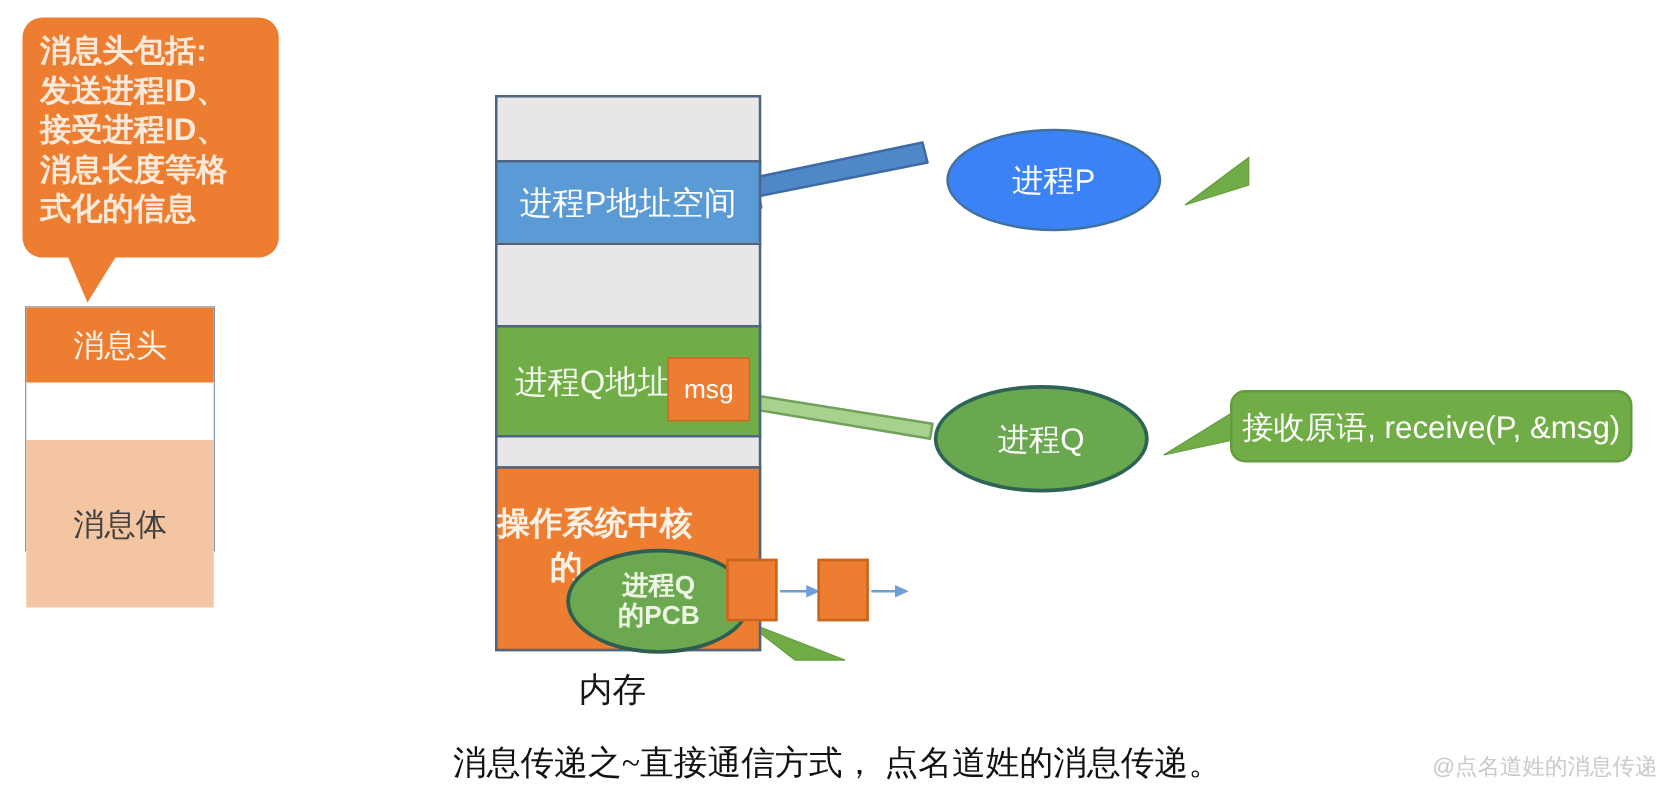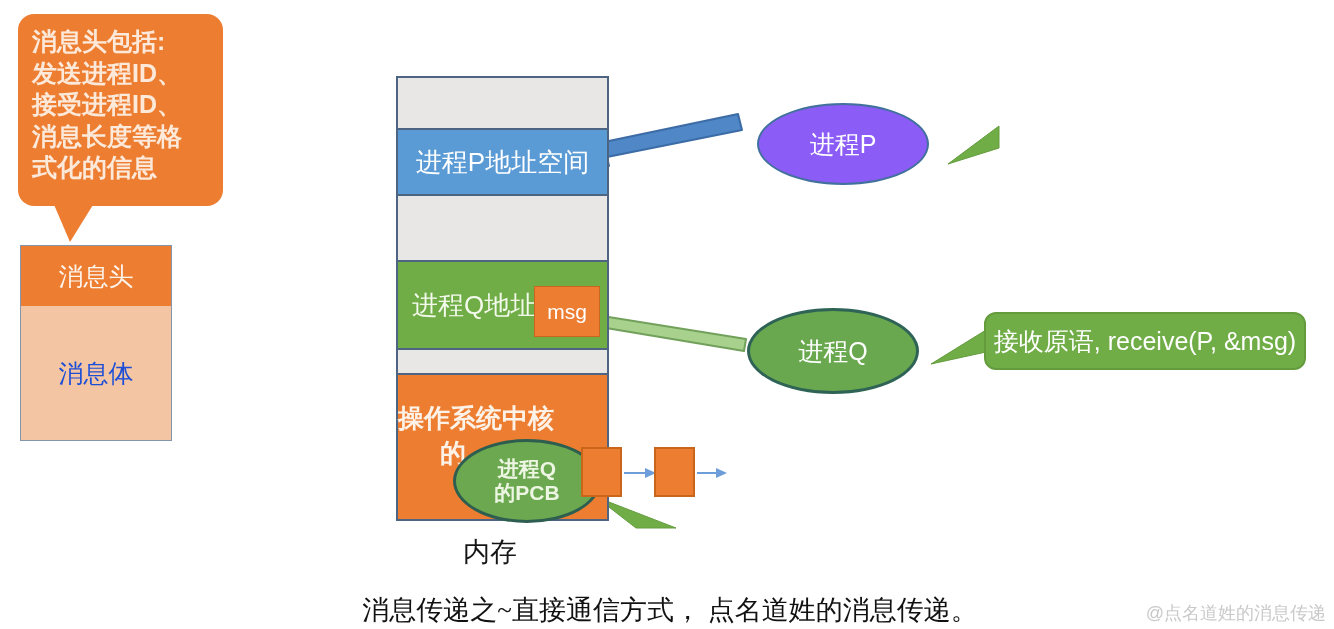--- a/index.html
+++ b/index.html
@@ -13,21 +13,21 @@
   
   .note{
     left:18px;top:14px;width:205px;height:192px;background:#ED7D31;border-radius:16px;
     color:#FCE9D9;font-size:25px;font-weight:600;line-height:1.26;
     padding:12px 6px 6px 14px;box-sizing:border-box;z-index:2;
   }
 
   
   .msgbox{left:20px;top:245px;width:152px;height:196px;border:1px solid #8496ab;z-index:2;box-sizing:border-box;}
   .msgbox .hdr{height:60px;background:#ED7D31;color:#FDF4EC;display:flex;align-items:center;justify-content:center;font-size:25px;}
-  .msgbox .bdy{height:134px;background:#F4C5A2;color:#1d4ed8;display:flex;align-items:center;justify-content:center;font-size:25px;}
+  .msgbox .bdy{height:134px;background:#F4C5A2;color:#404040;display:flex;align-items:center;justify-content:center;font-size:25px;margin-top:46px;}
 
   
   .memcol{left:355px;top:76px;width:213px;z-index:2;margin-left:41px;}
   .seg{box-sizing:border-box;border:2px solid #4d6482;margin-top:-2px;position:relative;}
   .seg:first-child{margin-top:0;}
   .seg.gray{background:#E8E7E6;}
   .seg.blue{background:#5B9BD5;display:flex;align-items:center;justify-content:center;color:#fff;font-size:26px;}
   .seg.green{background:#70AD47;display:flex;align-items:center;color:#F3FAEC;font-size:26px;padding-left:14px;}
   .seg.orange{background:#ED7D31;color:#FDF2E7;font-size:26px;font-weight:600;}
   .seg .kline1{margin-top:26px;}
@@ -38,21 +38,21 @@
   }
   .pcb{
     position:absolute;left:57px;top:363px;width:142px;height:78px;background:#6CA850;
     border:3px solid #2E5E50;border-radius:50%;display:flex;flex-direction:column;align-items:center;justify-content:center;
     color:#ECF6E2;font-size:21px;line-height:1.15;z-index:4;font-weight:600;
   }
   .memlabel{left:430px;top:534px;width:120px;text-align:center;color:#151515;font-size:27px;z-index:2;}
 
   
   .ellipse{border-radius:50%;display:flex;align-items:center;justify-content:center;color:#fff;font-size:25px;z-index:2;}
-  .ep{left:757px;top:103px;width:168px;height:78px;background:#8b5cf6;border:2px solid #41719C;}
+  .ep{left:757px;top:103px;width:168px;height:78px;background:#3b82f6;border:2px solid #41719C;}
   .eq{left:747px;top:308px;width:166px;height:80px;background:#69A84F;border:3px solid #2E6356;}
 
   
   .gcall{
     background:#70AD47;border:2px solid #649c3d;border-radius:12px;color:#fff;
     display:flex;align-items:center;justify-content:center;z-index:2;box-sizing:border-box;
   }
   .send{left:997px;top:97px;width:296px;height:60px;font-size:25px;}
   .recv{left:984px;top:312px;width:322px;height:58px;font-size:25px;}
   .qcall{left:587px;top:525px;width:253px;height:40px;font-size:24px;border-radius:8px;}

